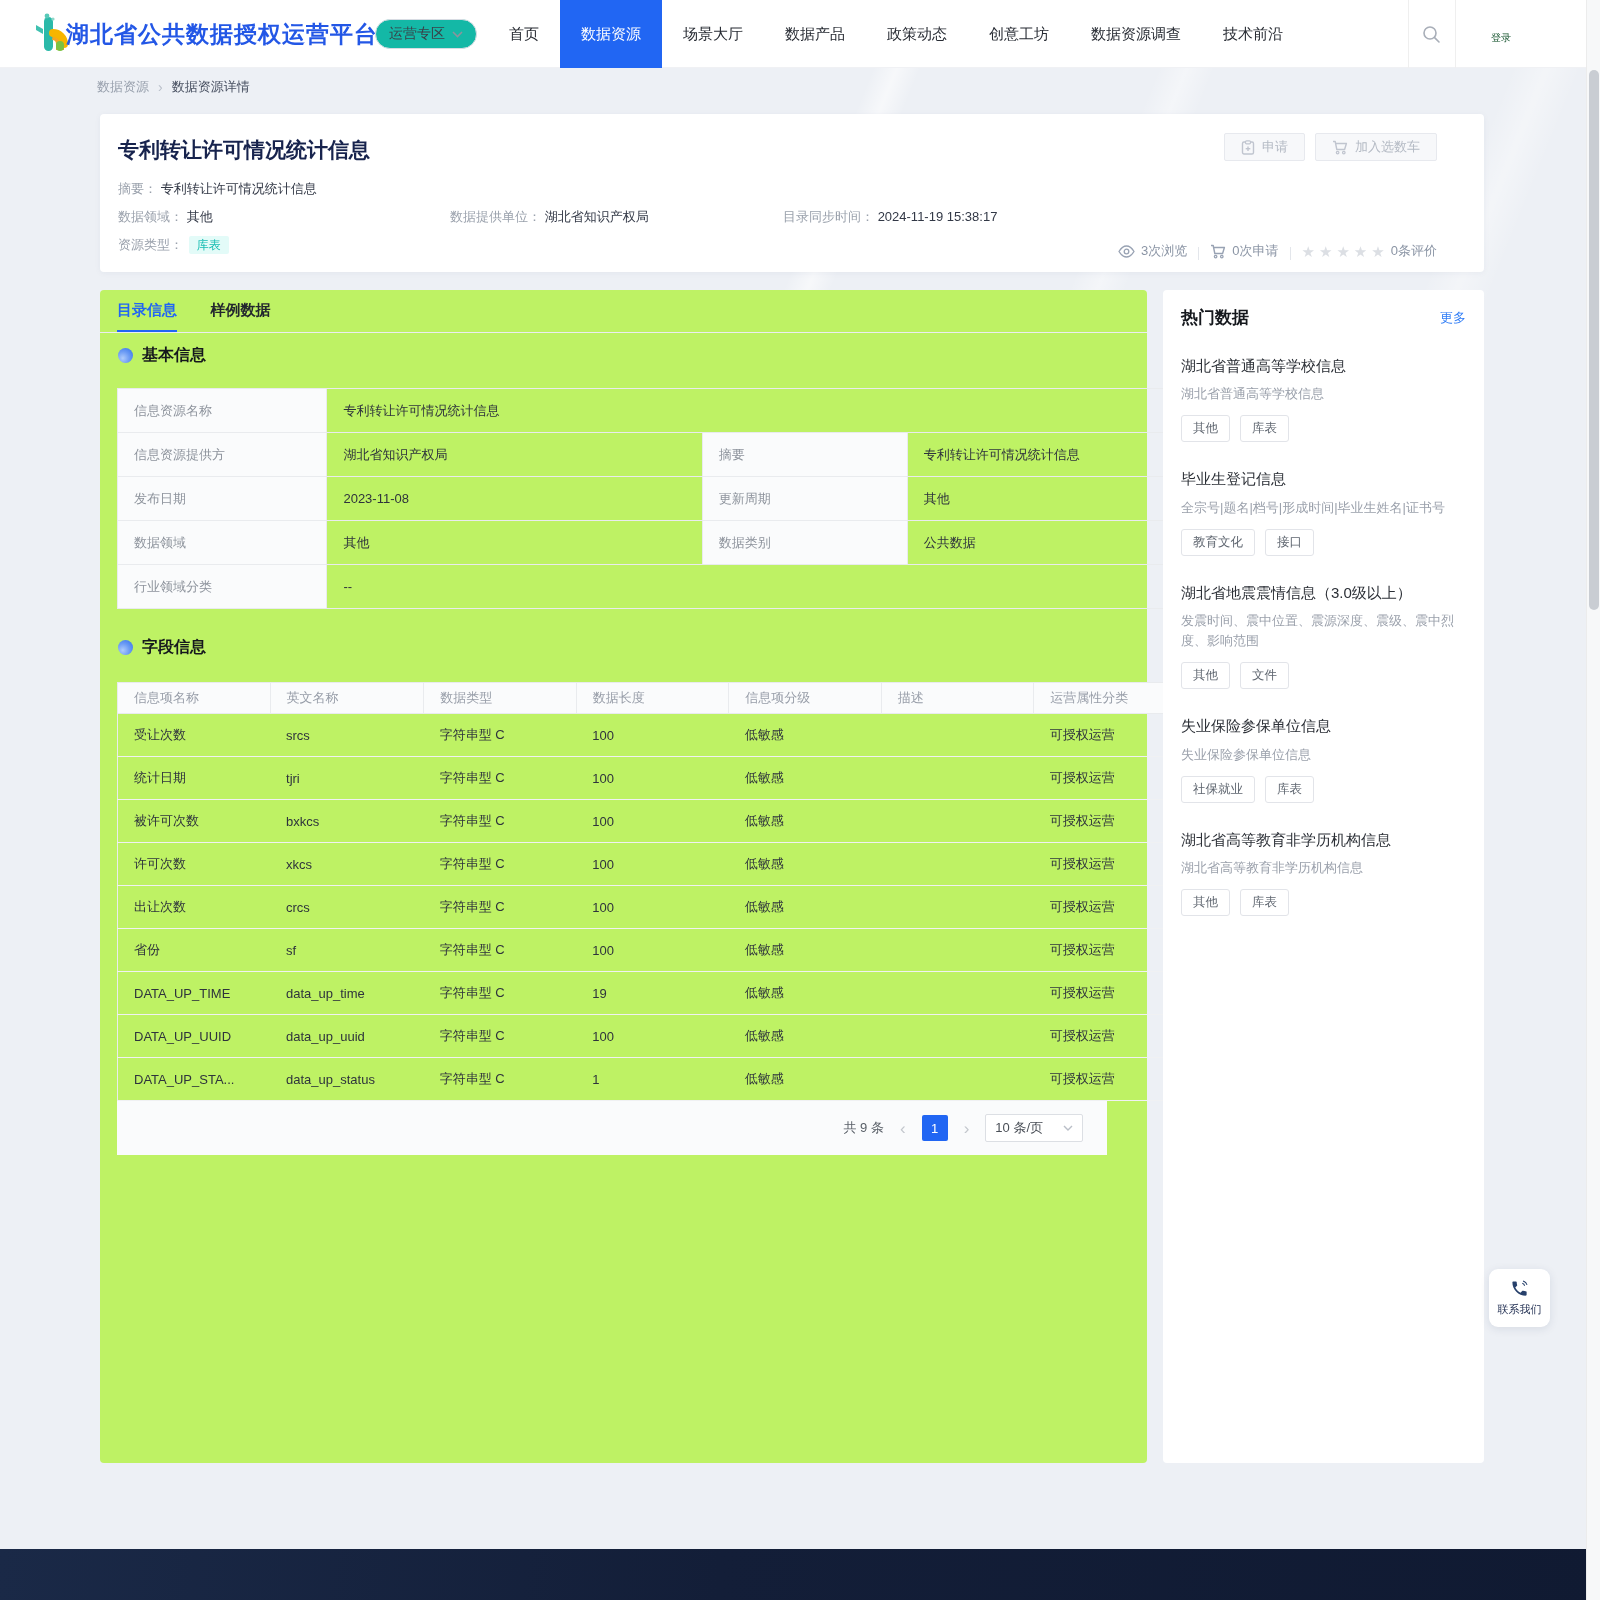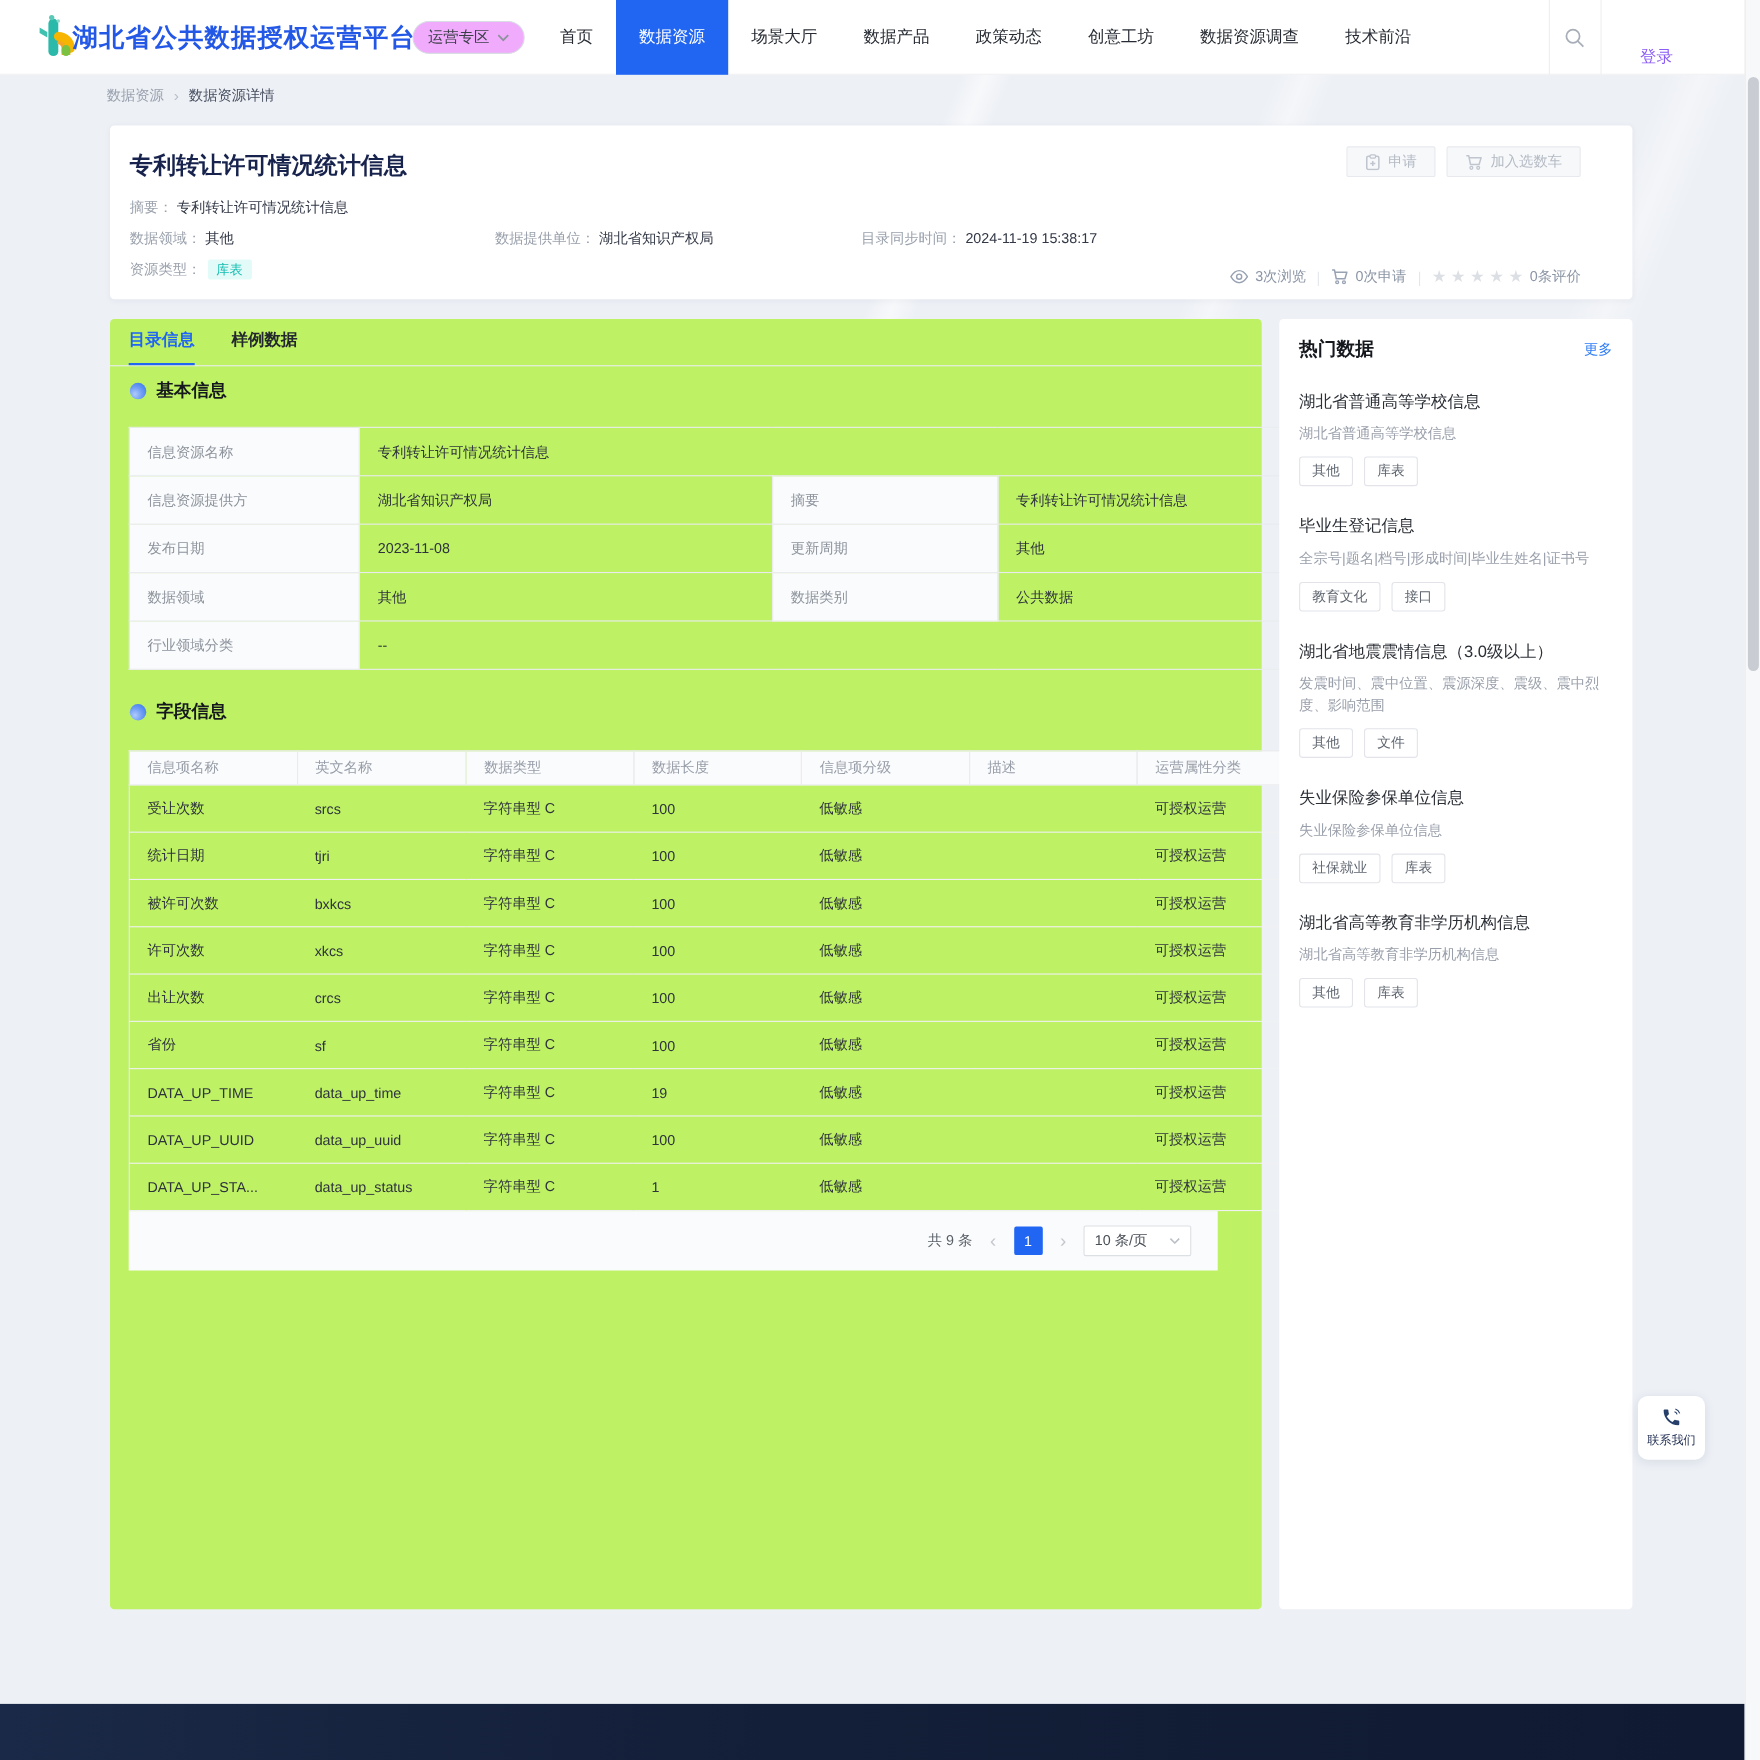--- a/index.html
+++ b/index.html
@@ -22,27 +22,27 @@
     background-position:600px 0,950px 0,1200px 0;
   }
 
   
   .navbar{ position:absolute; left:0; top:0; width:1600px; height:68px; background:#fff;
            border-bottom:1px solid #f0f1f4; z-index:5; }
   .logo-icon{ position:absolute; left:26px; top:11px; width:46px; height:46px; }
   .logo-title{ position:absolute; left:66px; top:0; line-height:68px; font-size:23px; font-weight:bold;
                color:#2357e6; letter-spacing:1px; white-space:nowrap; }
   .zone-pill{ position:absolute; left:375px; top:19px; height:30px; border:1px solid #d8dce3; border-radius:16px;
-              display:flex; align-items:center; gap:7px; padding:0 13px; font-size:14px; color:#3a3f47; cursor:pointer; background:#f0abfc;}
+              display:flex; align-items:center; gap:7px; padding:0 13px; font-size:14px; color:#3a3f47; cursor:pointer; background:#14b8a6;}
   .nav-items{ position:absolute; left:488px; top:0; height:68px; display:flex; }
   .nav-item{ padding:0 21px; line-height:68px; font-size:15px; color:#272b33; cursor:pointer; white-space:nowrap; }
   .nav-item.active{ background:#2166f3; color:#fff; }
   .nav-divider{ position:absolute; top:0; width:1px; height:68px; background:#efefef; }
   .search-btn{ position:absolute; left:1417px; top:22px; width:28px; height:24px; display:flex; align-items:center; justify-content:center; cursor:pointer;}
-  .login{ position:absolute; left:1491px; top:18px; line-height:68px; font-size:15px; color:#8b5cf6; cursor:pointer;}
+  .login{ position:absolute; left:1491px; top:4px; line-height:68px; font-size:10px; color:#14532d; cursor:pointer;}
 
   
   .breadcrumb{ position:absolute; left:97px; top:77px; height:20px; display:flex; align-items:center; gap:9px; font-size:13px; }
   .bc-1{ color:#98a0ad; cursor:pointer;}
   .bc-sep{ color:#b9bfc9; font-size:14px;}
   .bc-2{ color:#474f60; }
 
   
   .header-card{ position:absolute; left:100px; top:114px; width:1384px; height:158px; background:#fff;
                 border-radius:4px; box-shadow:0 1px 6px rgba(30,50,90,.05); }

